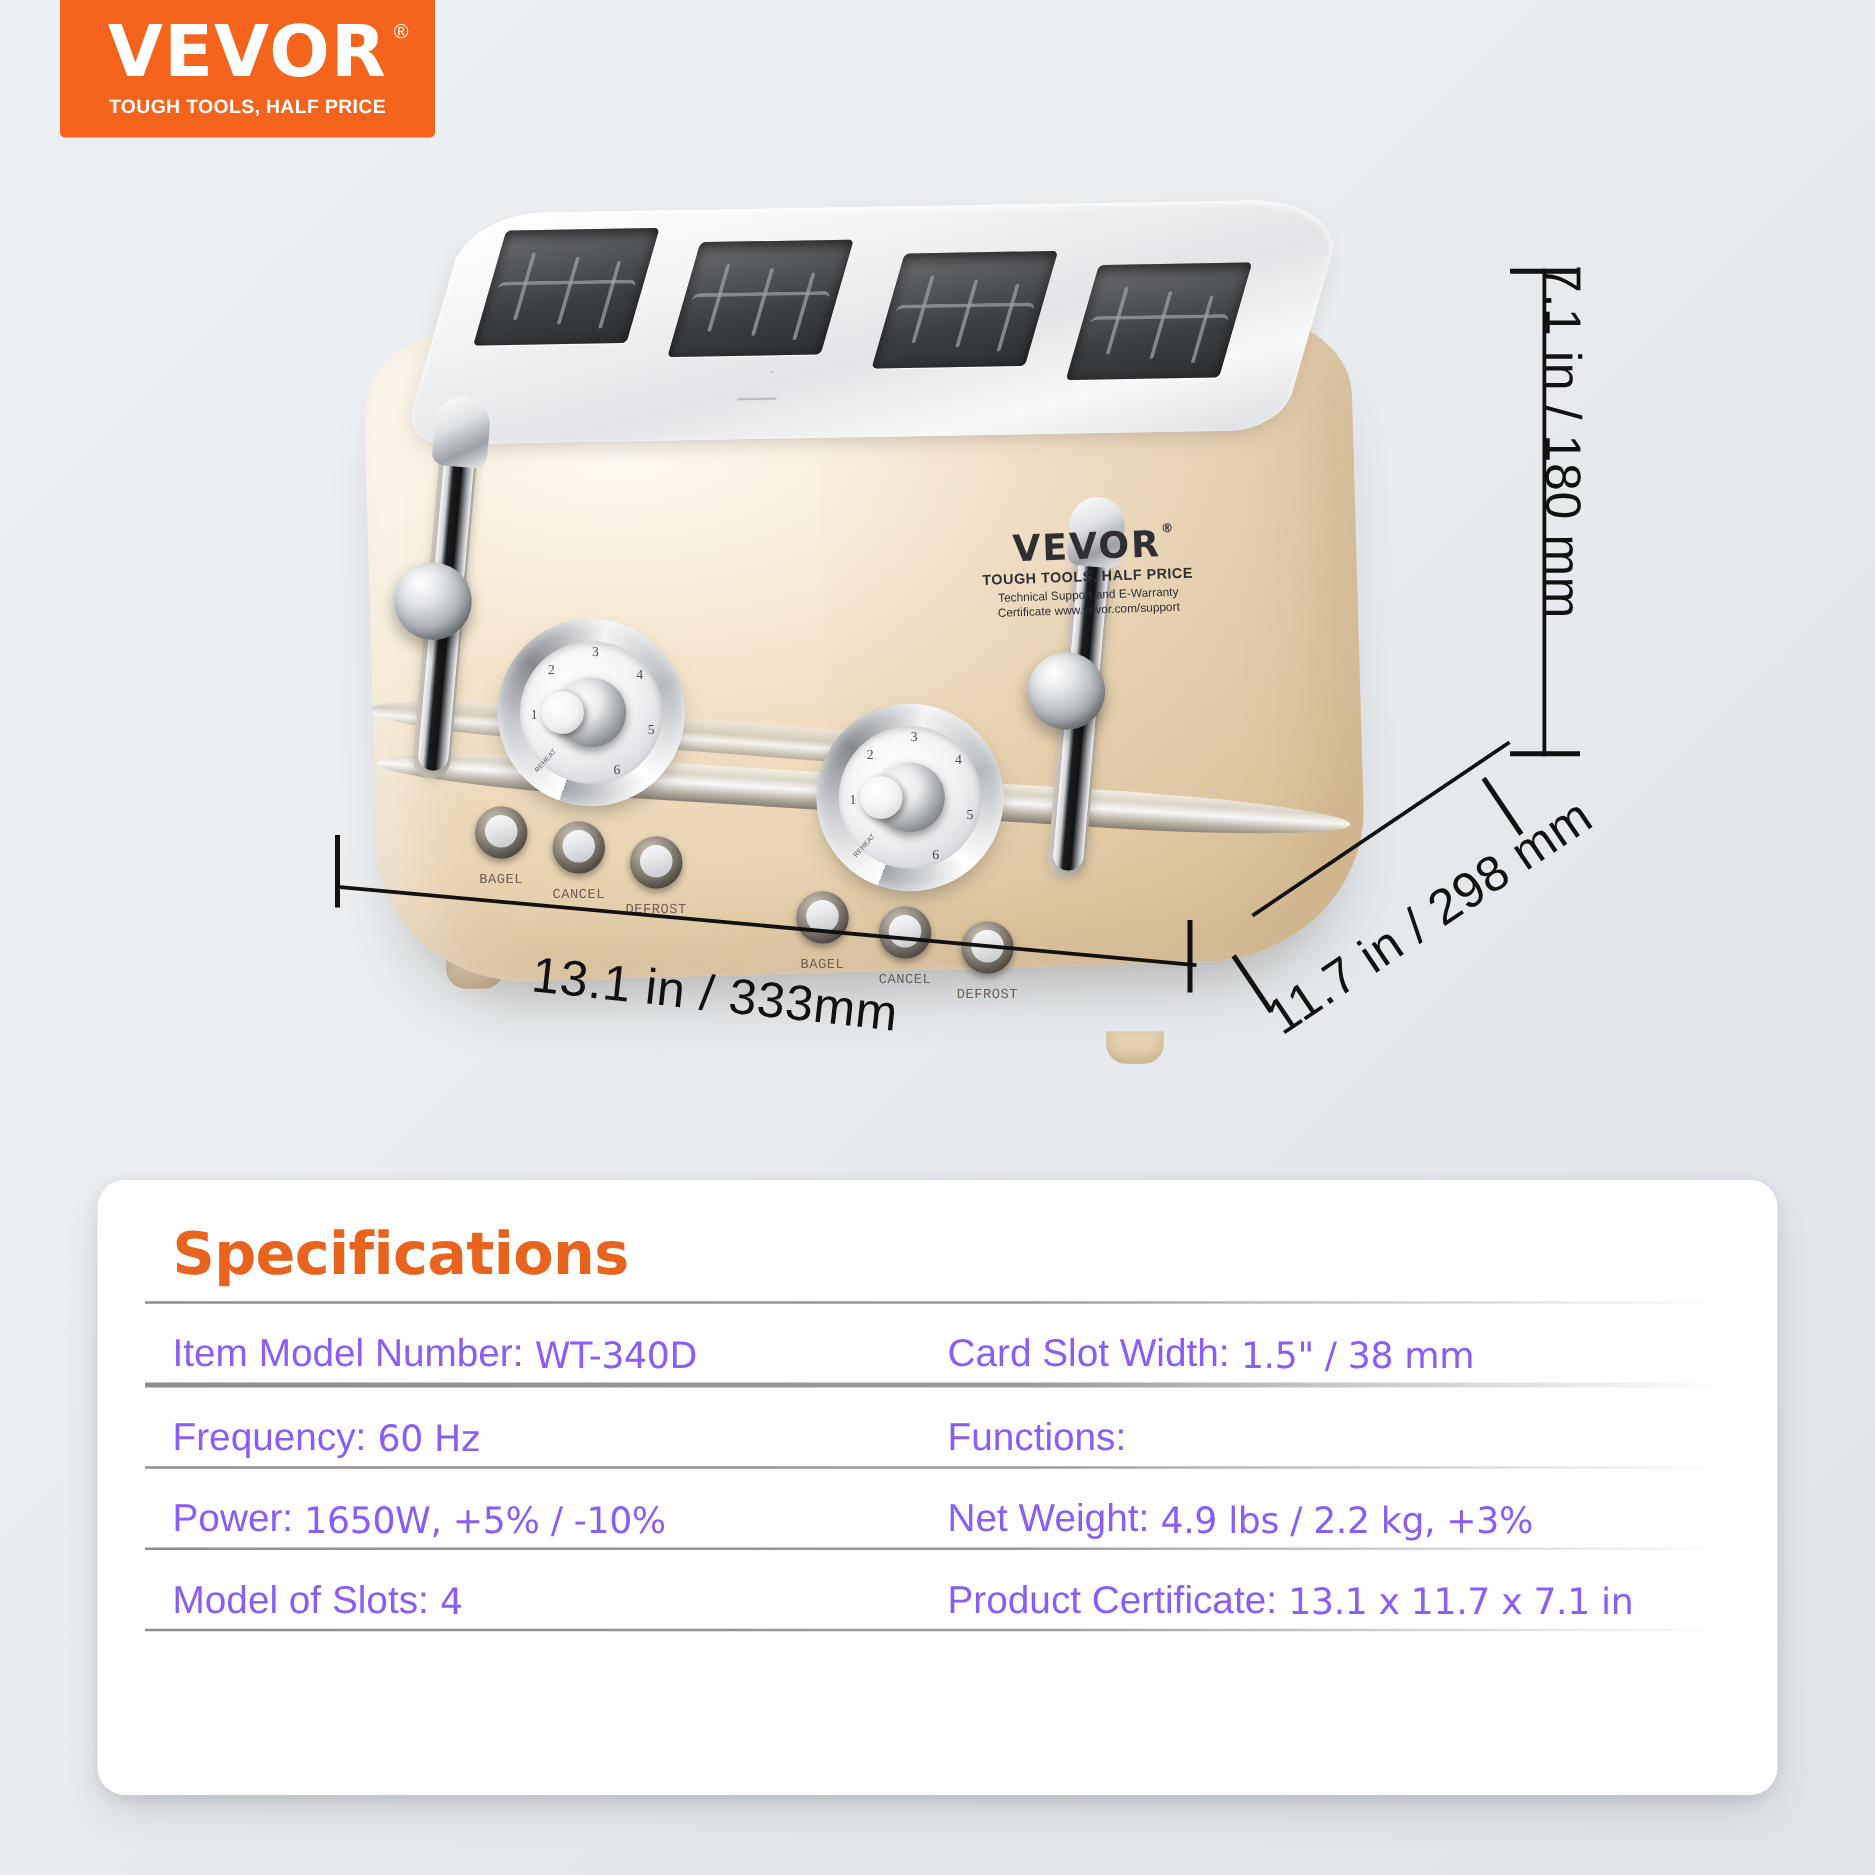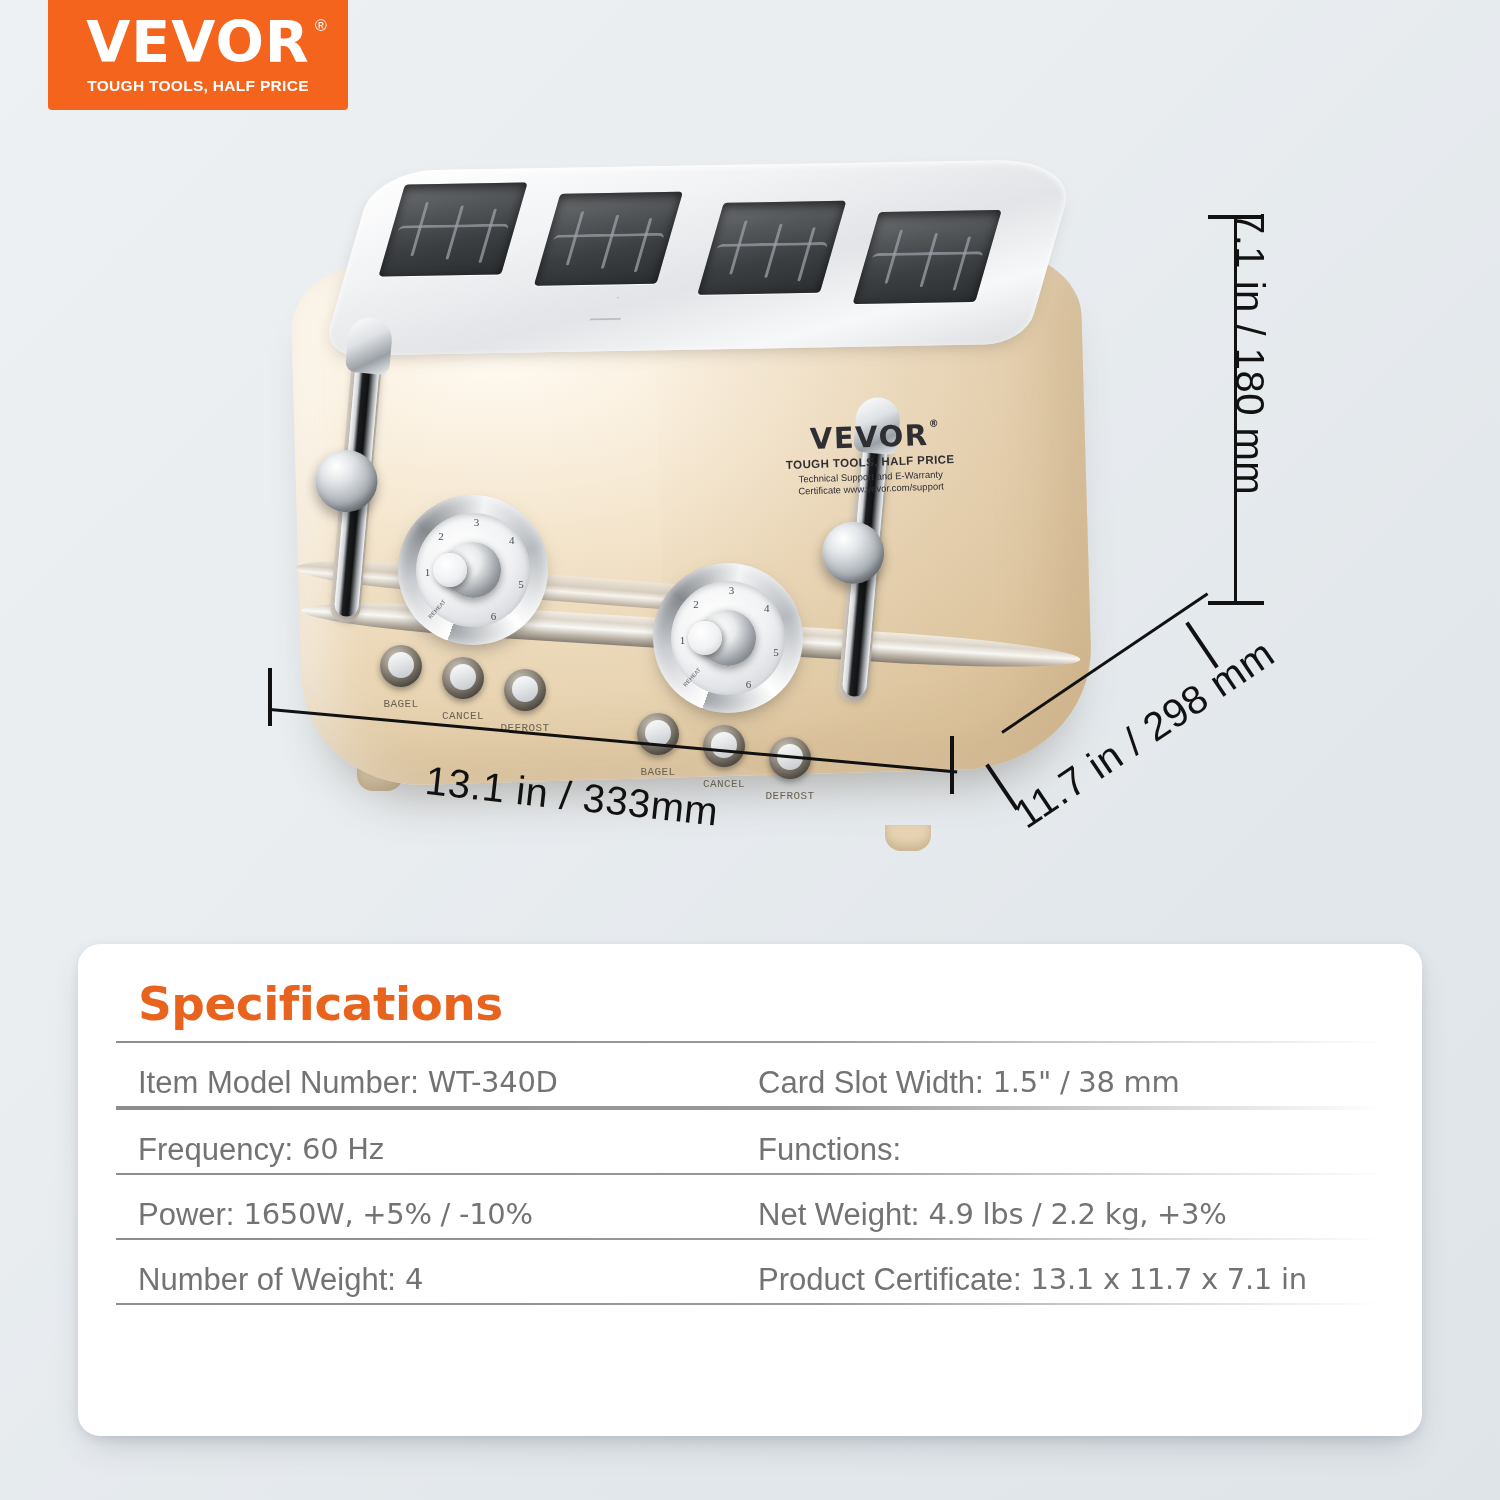--- a/index.html
+++ b/index.html
@@ -203,21 +203,21 @@
   #spec-title{
     color:#E8641E;font-size:47px;font-weight:bold;letter-spacing:-.5px;
     font-family:"DejaVu Sans",sans-serif;
     padding:32px 0 10px 22px;
   }
   .rowline{
     height:2px;width:100%;
     background:linear-gradient(90deg,#8d8d8d 0%,#9a9a9a 55%,#ffffff 100%);
   }
   .specrow{display:flex;align-items:center;height:63px;padding-left:22px;box-sizing:border-box;}
-  .cell{display:flex;align-items:flex-start;font-size:31px;color:#737373;margin-top:16px;}
+  .cell{display:flex;align-items:flex-end;font-size:31px;color:#8b5cf6;margin-top:16px;}
   .cell.left{width:620px;}
   .cell .k{font-weight:normal;}
   .cell .v{font-weight:normal;margin-left:9px;letter-spacing:-.3px;font-family:"DejaVu Sans",sans-serif;font-size:29px;}
 </style>
 </head>
 <body>
 
 <div id="brand-badge">
   <span class="bw">
     <span class="bn">VEVOR</span>
@@ -411,21 +411,21 @@
     </div>
     <div class="cell">
       <span class="k">Net Weight:</span>
       <span class="v">4.9 lbs / 2.2 kg, +3%</span>
     </div>
   </div>
 
   <div class="rowline"></div>
   <div class="specrow">
     <div class="cell left">
-      <span class="k">Number of Weight:</span>
+      <span class="k">Model of Slots:</span>
       <span class="v">4</span>
     </div>
     <div class="cell">
       <span class="k">Product Certificate:</span>
       <span class="v">13.1 x 11.7 x 7.1 in</span>
     </div>
   </div>
   <div class="rowline"></div>
 </div>
 

